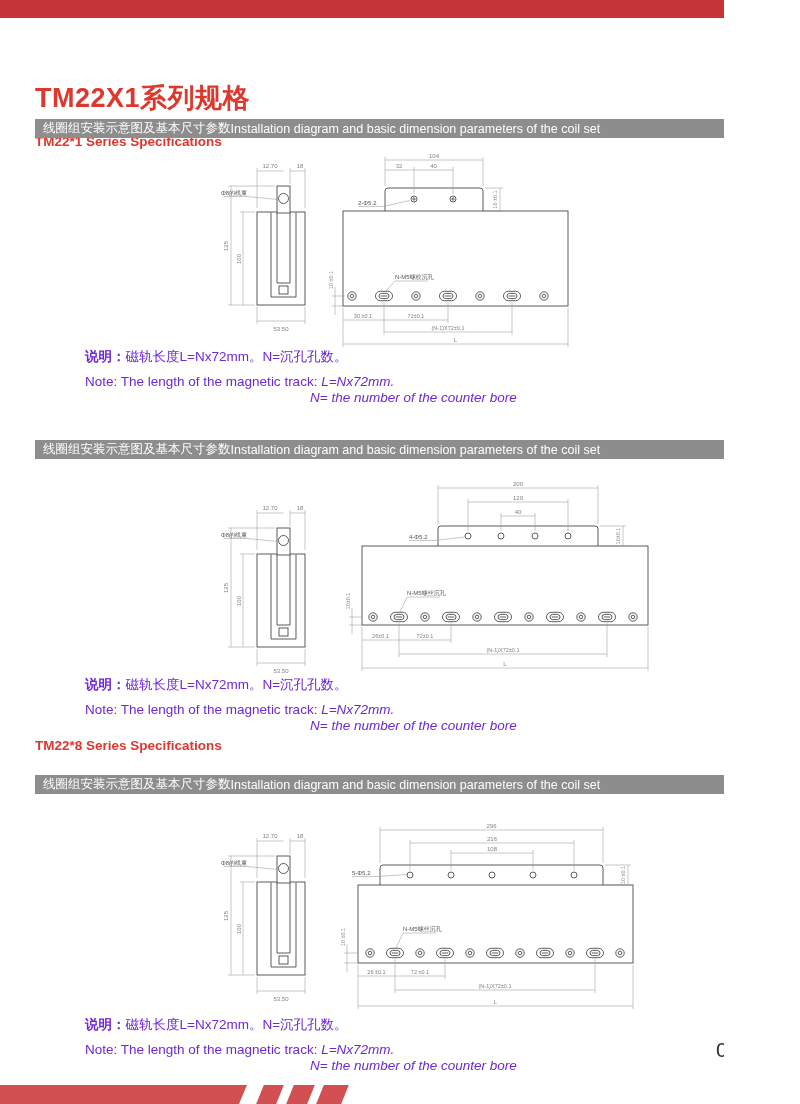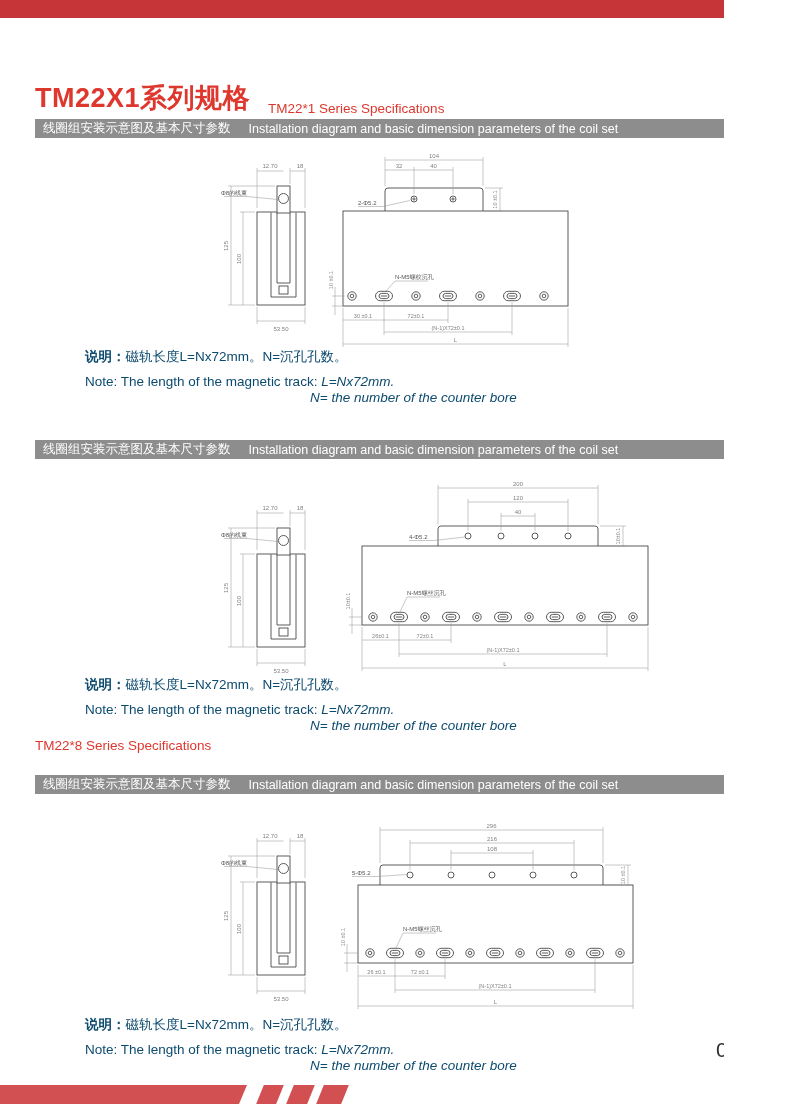--- a/index.html
+++ b/index.html
@@ -9,35 +9,35 @@
 
   .top-bar { position:absolute; left:0; top:0; width:800px; height:18px; background:#c63639; }
 
   .chapter-tab { position:absolute; left:753px; top:18px; width:37px; height:94px; background:#da4545; color:#fff; }
   .chapter-num { font-size:21px; text-align:center; margin-top:3px; letter-spacing:1px; }
   .tab-vert { display:flex; flex-direction:row; justify-content:center; gap:2px; margin-top:3px; }
   .tab-cn { writing-mode:vertical-rl; font-size:12px; letter-spacing:1px; }
   .tab-en { writing-mode:vertical-rl; font-size:7.5px; letter-spacing:.5px; padding-top:2px; }
 
   .spec-section { position:absolute; left:0; width:800px; }
-  .sec-head { position:absolute; left:35px; top:0; display:flex; align-items:flex-end; gap:18px; color:#dd372e; white-space:nowrap; }
+  .sec-head { position:absolute; left:35px; top:0; display:flex; align-items:flex-start; gap:18px; color:#dd372e; white-space:nowrap;flex-direction:column; }
   .sec-head h2 { font-size:27px; font-weight:bold; letter-spacing:.5px; }
-  .sec-head .sub { font-size:13.5px; font-weight:normal; }
+  .sec-head .sub { font-size:13.5px; font-weight:bold; }
 
   .banner { position:absolute; left:35px; width:710px; height:19px; background:#8d8d8d; color:#fff;
-            display:flex; align-items:center; gap:18px; padding-left:8px; font-size:12.5px; white-space:nowrap; }
+            display:flex; align-items:center; padding-left:8px; font-size:12.5px; white-space:nowrap; }
   .banner-chip { position:absolute; left:751px; width:18px; height:19px; background:#8d8d8d; }
 
   .drw { position:absolute; }
   svg .part { fill:none; stroke:#4a4a4a; stroke-width:.9; }
   svg .dims { fill:none; stroke:#9a9a9a; stroke-width:.55; }
   svg text { stroke:none; fill:#828282; font-size:6px; font-family:"Liberation Sans",sans-serif; }
   svg text.lbl { fill:#555; }
 
-  .note { position:absolute; left:85px; font-size:13.5px; color:#0c4a6e; }
+  .note { position:absolute; left:85px; font-size:13.5px; color:#6d28d9; }
   .note .cn-line { margin-bottom:8px; }
   .note .cn-line b { font-weight:bold; }
   .note .en1 i, .note .en2 i { font-style:italic;margin-top:8px; }
   .note .en2 { margin-left:225px; margin-top:1px;text-align:right; }
 
   .pagenum { position:absolute; left:716px; top:1038px; font-size:21px; color:#2e2e2e; }
   .gslash { position:absolute; background:#b5b5b5; transform:skewX(-22deg); }
   .bottom-bar { position:absolute; left:0; top:1085px; width:247px; height:19px; background:#d25052;
                 clip-path:polygon(0 0,100% 0,calc(100% - 8px) 100%,0 100%); }
   .rslash { position:absolute; background:#d25052; transform:skewX(-22deg); height:19px; top:1085px; }

